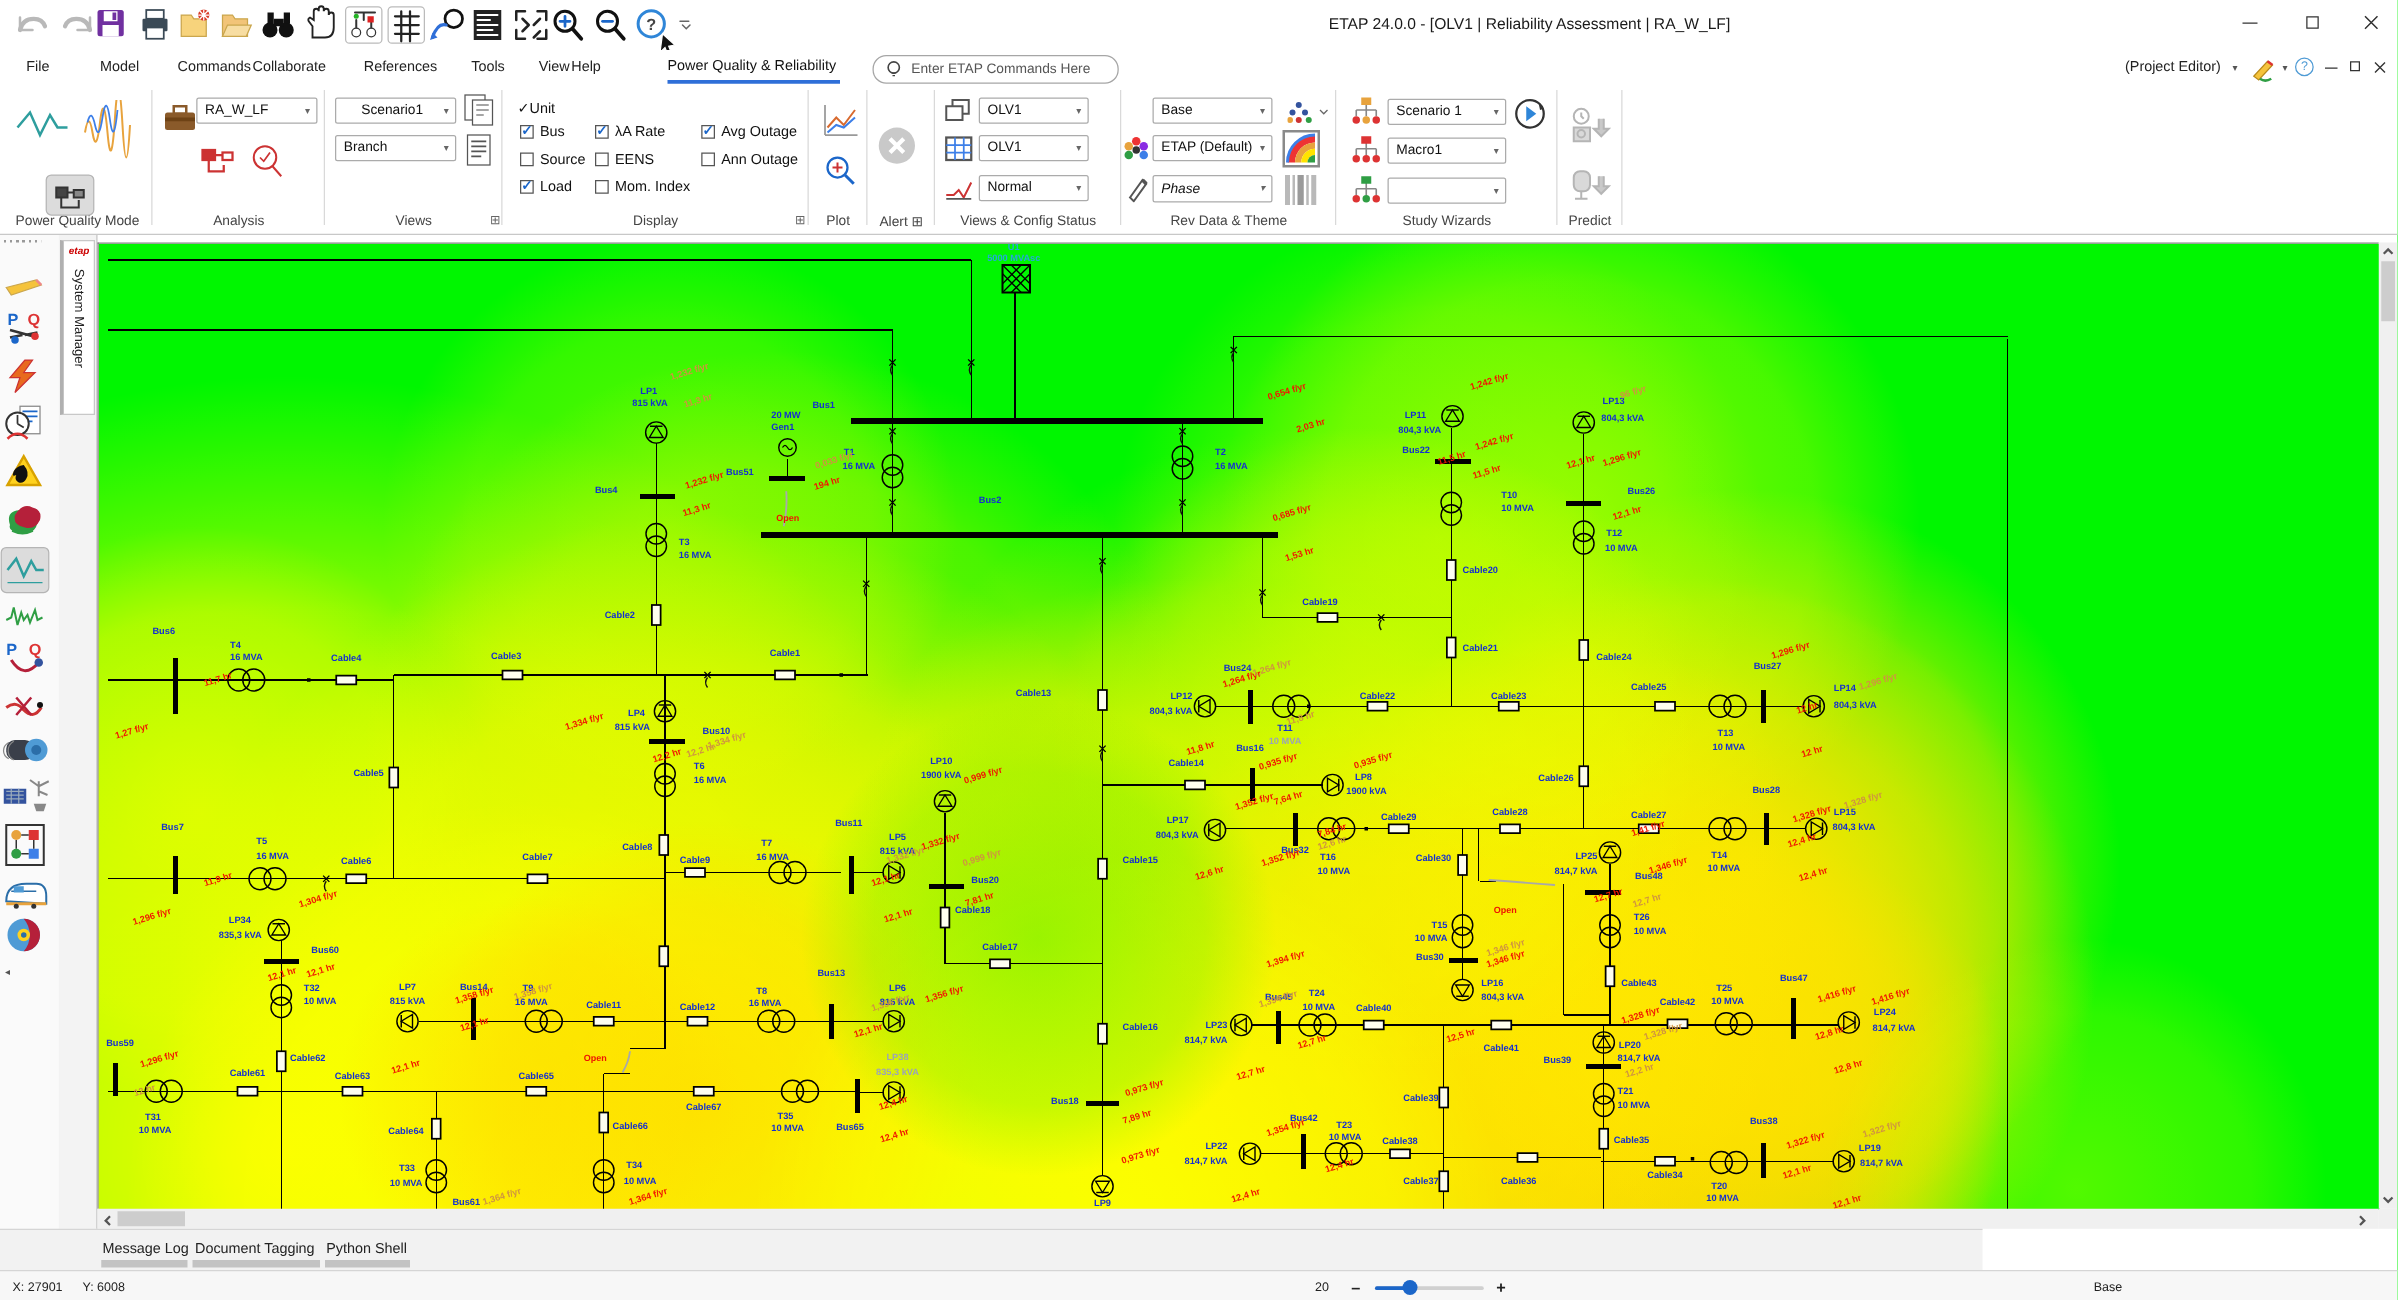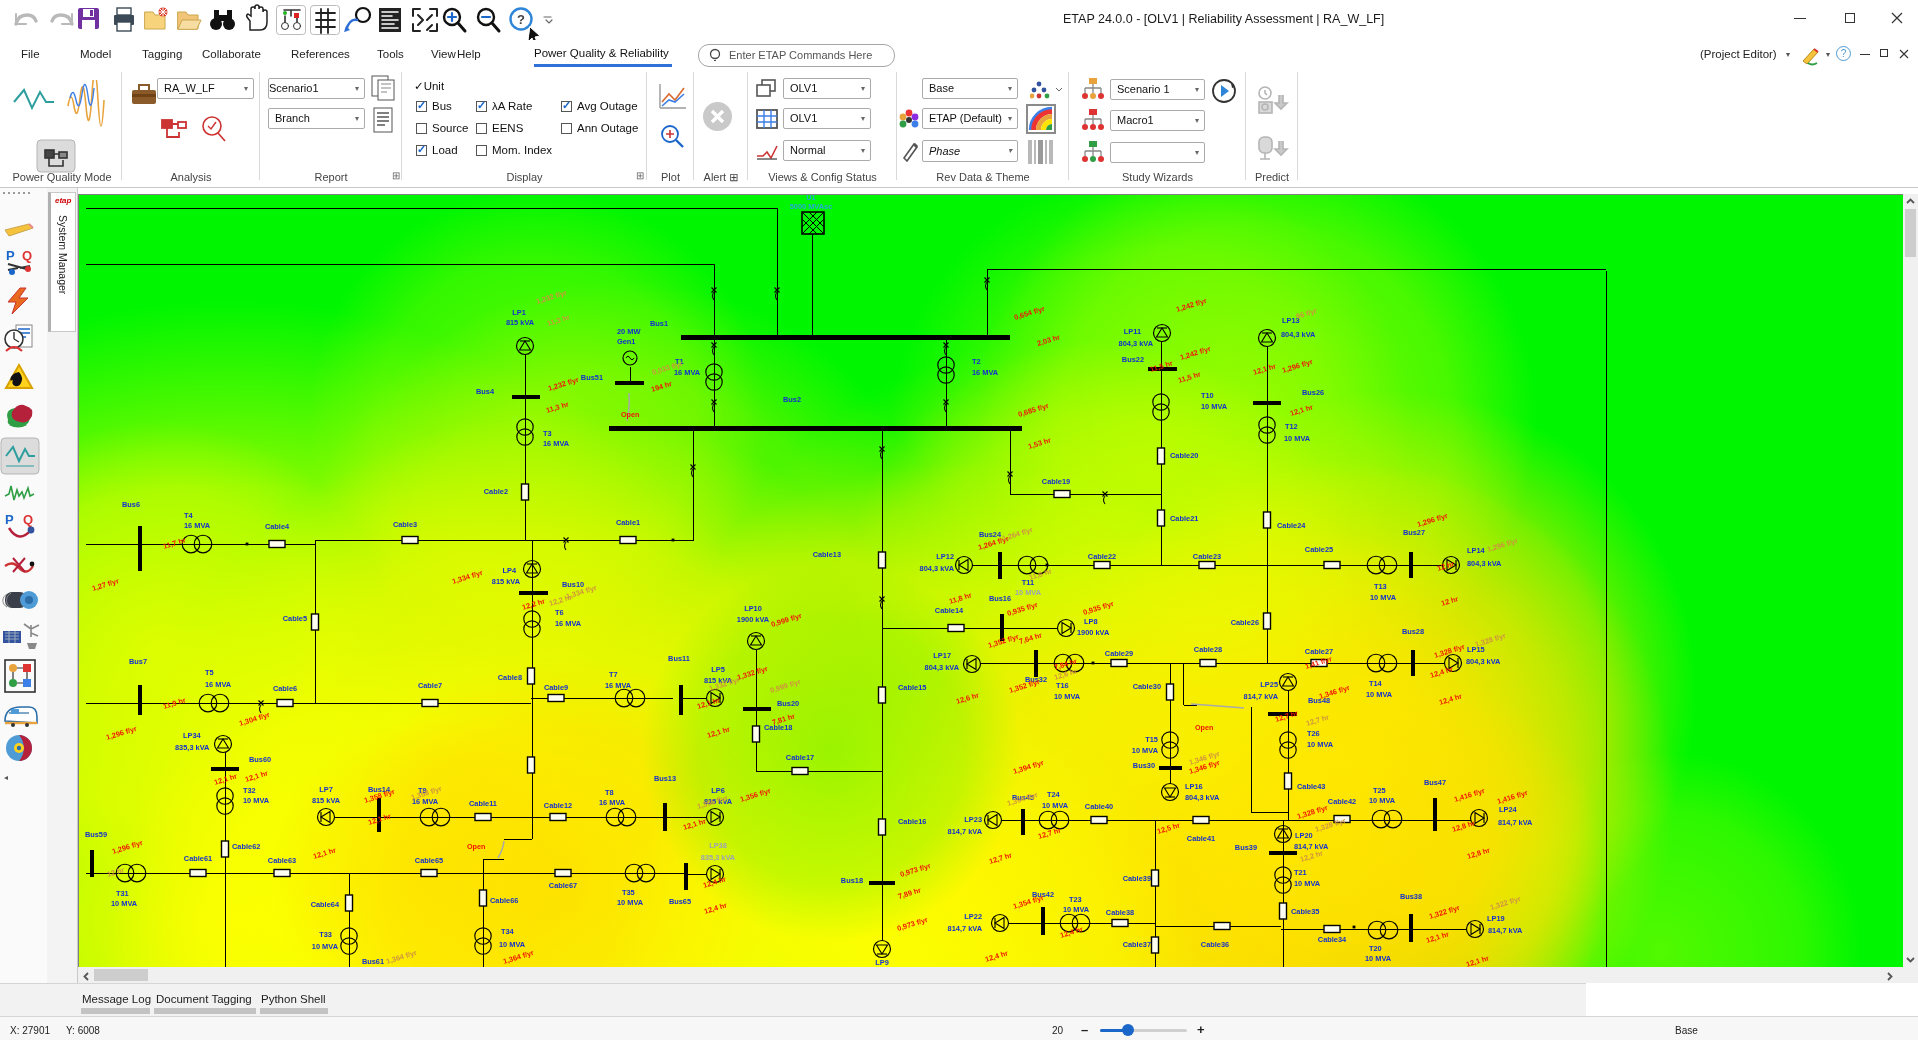--- a/index.html
+++ b/index.html
@@ -59,21 +59,21 @@
     <div class="abs" style="left:1063px;top:12px;font-size:12.5px;color:#1a1a1a;">ETAP 24.0.0 - [OLV1 | Reliability Assessment | RA_W_LF]</div>
     <div class="abs" style="left:1794px;top:18px;width:12px;height:1px;background:#333"></div>
     <div class="abs" style="left:1845px;top:13px;width:10px;height:10px;border:1px solid #333"></div>
     <svg class="abs" style="left:1890px;top:11px" width="14" height="14">
       <path d="M2 2 L12 12 M12 2 L2 12" stroke="#333" stroke-width="1.2"></path>
     </svg>
   </div>
 <div class="abs" style="left:0;top:40px;width:1918px;height:30px;background:#fff;">
     <div class="abs" style="left:21px;top:8px;font-size:11.5px;color:#222">File</div>
     <div class="abs" style="left:80px;top:8px;font-size:11.5px;color:#222">Model</div>
-    <div class="abs" style="left:142px;top:8px;font-size:11.5px;color:#222">Tagging</div>
+    <div class="abs" style="left:142px;top:8px;font-size:11.5px;color:#222">Commands</div>
     <div class="abs" style="left:202px;top:8px;font-size:11.5px;color:#222">Collaborate</div>
     <div class="abs" style="left:291px;top:8px;font-size:11.5px;color:#222">References</div>
     <div class="abs" style="left:377px;top:8px;font-size:11.5px;color:#222">Tools</div>
     <div class="abs" style="left:431px;top:8px;font-size:11.5px;color:#222">View</div>
     <div class="abs" style="left:457px;top:8px;font-size:11.5px;color:#222">Help</div>
     <div class="abs" style="left:534px;top:7px;font-size:11.5px;font-weight:normal;color:#111">Power Quality &amp; Reliability</div>
     <div class="abs" style="left:534px;top:24px;width:138px;height:3px;background:#2f6fd8"></div>
     <div class="abs" style="left:698px;top:4px;width:197px;height:23px;border:1px solid #a6a6a6;border-radius:11px;background:#fff">
       <svg class="abs" style="left:8px;top:3px" width="16" height="16">
         <circle cx="8" cy="6" r="4.5" stroke="#444" fill="none" stroke-width="1.3"></circle>
@@ -102,21 +102,21 @@
     <div class="vline" style="left:401px"></div>
     <div class="vline" style="left:646px"></div>
     <div class="vline" style="left:693px"></div>
     <div class="vline" style="left:747px"></div>
     <div class="vline" style="left:896px"></div>
     <div class="vline" style="left:1068px"></div>
     <div class="vline" style="left:1245px"></div>
     <div class="vline" style="left:1297px"></div>
     <div class="glabel" style="left:2px;width:120px">Power Quality Mode</div>
     <div class="glabel" style="left:123px;width:136px">Analysis</div>
-    <div class="glabel" style="left:261px;width:140px">Report</div>
+    <div class="glabel" style="left:261px;width:140px">Views</div>
     <div class="glabel" style="left:403px;width:243px">Display</div>
     <div class="glabel" style="left:648px;width:45px">Plot</div>
     <div class="glabel" style="left:695px;width:52px">Alert ⊞</div>
     <div class="glabel" style="left:749px;width:147px">Views &amp; Config Status</div>
     <div class="glabel" style="left:898px;width:170px">Rev Data &amp; Theme</div>
     <div class="glabel" style="left:1070px;width:175px">Study Wizards</div>
     <div class="glabel" style="left:1247px;width:50px">Predict</div>
     <svg class="abs" style="left:12px;top:10px" width="100" height="100">
       <path d="M2 22 l10 -12 8 18 8 -16 6 10 h8" stroke="#2e9e9e" stroke-width="2" fill="none"></path>
       <path d="M56 26 q3 -18 6 0 t6 -8 t6 8 t6 -12 t6 6 t6 0" stroke="#e8a33d" stroke-width="1.6" fill="none"></path>
@@ -139,21 +139,21 @@
         <rect x="2" y="10" width="10" height="8" fill="#c33"></rect>
         <rect x="18" y="12" width="8" height="6"></rect>
         <path d="M12 14 h6 M7 18 v9 h12 v-5"></path>
       </g>
       <g stroke="#c33" stroke-width="1.6" fill="none">
         <circle cx="52" cy="16" r="9"></circle>
         <path d="M58 23 l7 8"></path>
         <path d="M48 16 l3 3 5 -7" stroke-width="1.4"></path>
       </g>
     </svg>
-    <div style="position:absolute;left:268px;top:8px;width:97px;height:21px;border:1px solid #ababab;border-radius:2px;background:#fff;font-size:11px;color:#111;line-height:19px;padding-left:0;box-sizing:border-box;">Scenario1<span style="position:absolute;right:5px;top:0;color:#666;font-size:8px;">▾</span></div>
+    <div style="position:absolute;left:268px;top:8px;width:97px;height:21px;border:1px solid #ababab;border-radius:2px;background:#fff;font-size:11px;color:#111;line-height:19px;padding-left:20px;box-sizing:border-box;">Scenario1<span style="position:absolute;right:5px;top:0;color:#666;font-size:8px;">▾</span></div>
     <div style="position:absolute;left:268px;top:38px;width:97px;height:21px;border:1px solid #ababab;border-radius:2px;background:#fff;font-size:11px;color:#111;line-height:19px;padding-left:6px;box-sizing:border-box;">Branch<span style="position:absolute;right:5px;top:0;color:#666;font-size:8px;">▾</span></div>
     <svg class="abs" style="left:370px;top:4px" width="28" height="28">
       <rect x="2" y="2" width="16" height="20" fill="#fff" stroke="#555"></rect>
       <rect x="8" y="6" width="16" height="20" fill="#fff" stroke="#555"></rect>
       <path d="M11 10 h10 M11 14 h10 M11 18 h6" stroke="#888" stroke-width="1.2"></path>
     </svg>
     <svg class="abs" style="left:372px;top:36px" width="26" height="28">
       <rect x="2" y="2" width="18" height="24" fill="#fff" stroke="#555"></rect>
       <path d="M5 7 h12 M5 11 h12 M5 15 h12 M5 19 h8" stroke="#555" stroke-width="1.4"></path>
     </svg>

